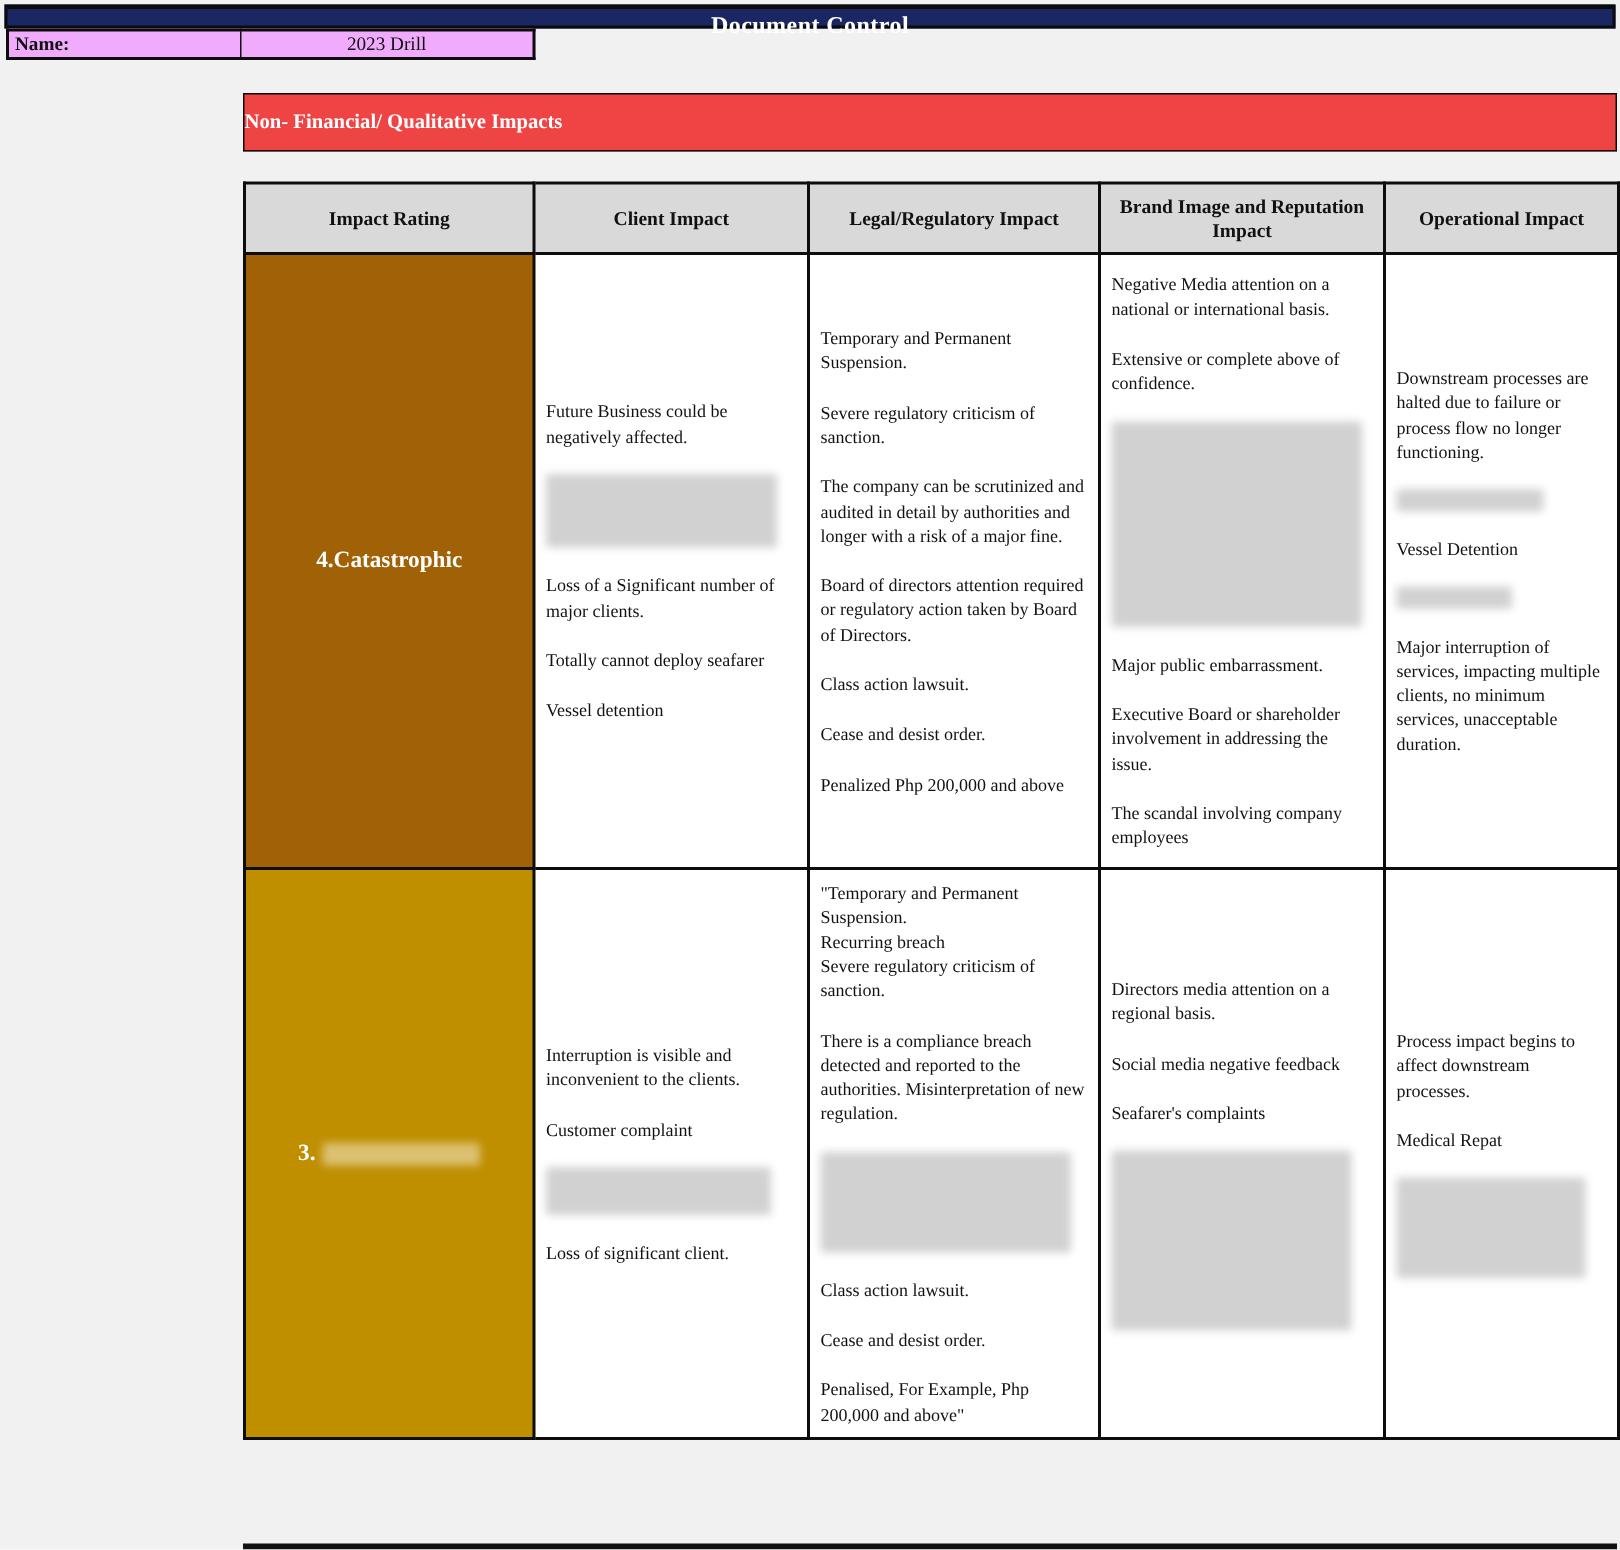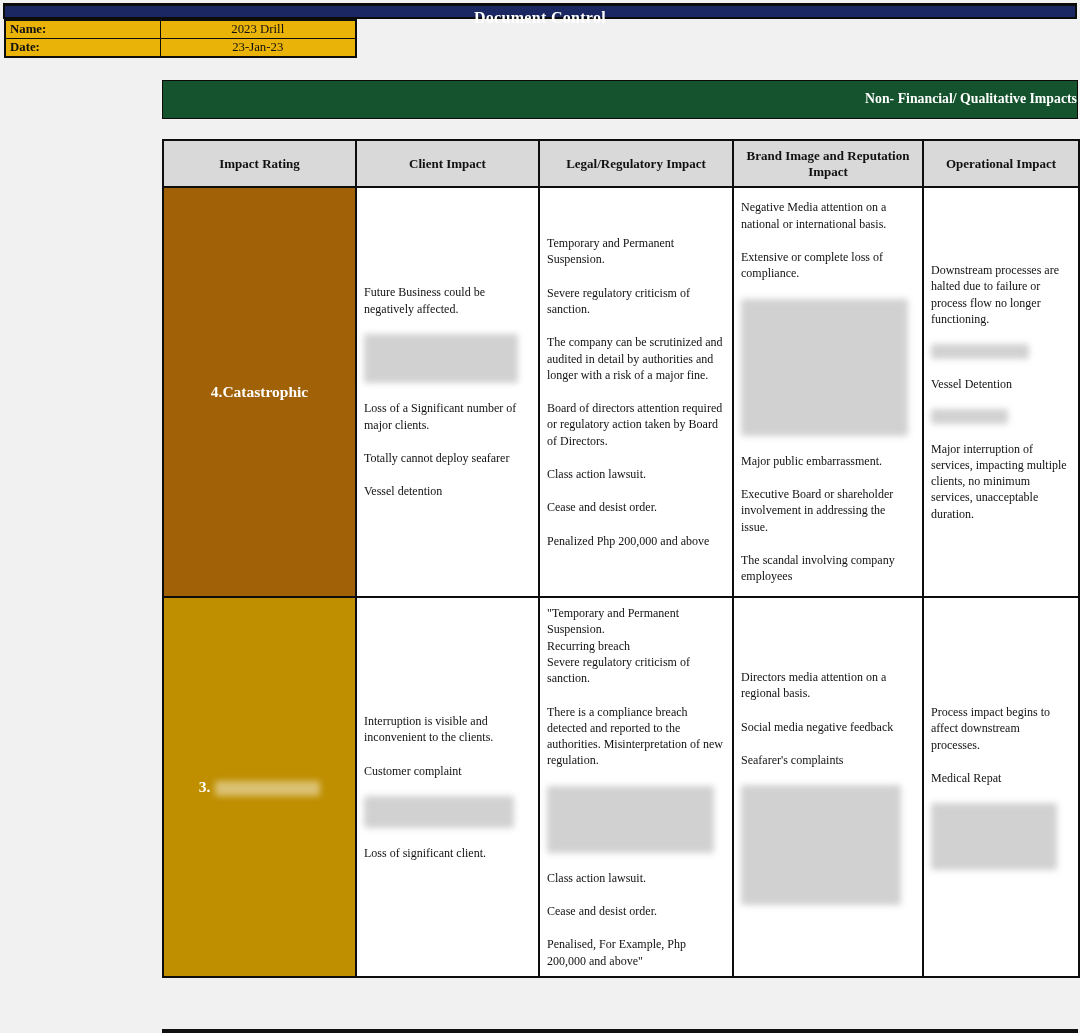--- a/index.html
+++ b/index.html
@@ -23,47 +23,47 @@
     text-align:center;
     line-height:23px;
     letter-spacing:.3px;
   }
   
   .doc-table {
     border-collapse:collapse;
     margin-left:4px;
     width:351px;
     table-layout:fixed;
-    background:#eab308;
+    background:#f0abfc;
     padding-left:16px;
   }
   .doc-table td {
     border:1.6px solid #0d0d0d;
     font-size:12.8px;
     padding:1px 4px;
     vertical-align:middle;
   }
   .doc-table { border:2.5px solid #0d0d0d; }
   .doc-table col.c1 { width:155px; }
   .doc-table col.c2 { width:196px; }
   .doc-table td.lbl { font-weight:bold; }
   .doc-table td.val { text-align:center; }
   .doc-table tr.r1 td, .doc-table tr.r3 td, .doc-table tr.r4 td { height:18px; }
   .doc-table tr.r2 td { height:35px; }
   
   .section-banner {
     margin:22px 0 0 162px;
     width:916px;
     height:39px;
-    background:#14532d;
+    background:#ef4444;
     border:1.5px solid #0b0b0b;
     color:#fff;
     font-weight:bold;
     font-size:13.8px;
-    text-align:right;
+    text-align:left;
     line-height:36px;
   }
   
   .impacts {
     margin:20px 0 0 162px;
     width:916px;
     border-collapse:collapse;
     table-layout:fixed;
     background:#fff;
   }
@@ -124,24 +124,20 @@
 
 <table class="doc-table">
   <colgroup>
       <col class="c1">
       <col class="c2">
     </colgroup>
   <tbody>
     <tr class="r1">
       <td class="lbl">Name:</td>
       <td class="val">2023 Drill</td>
-    </tr>
-    <tr class="r3">
-      <td class="lbl">Date:</td>
-      <td class="val">23-Jan-23</td>
     </tr>
   </tbody>
 </table>
 
 <div class="section-banner">Non- Financial/ Qualitative Impacts</div>
 
 <table class="impacts">
   <colgroup>
     <col style="width:193px">
       <col style="width:183px">
@@ -172,21 +168,21 @@
           <div class="cellpara">Temporary and Permanent Suspension.</div>
           <div class="cellpara">Severe regulatory criticism of sanction.</div>
           <div class="cellpara">The company can be scrutinized and audited in detail by authorities and longer with a risk of a major fine.</div>
           <div class="cellpara">Board of directors attention required or regulatory action taken by Board of Directors.</div>
           <div class="cellpara">Class action lawsuit.</div>
           <div class="cellpara">Cease and desist order.</div>
           <div class="cellpara">Penalized Php 200,000 and above</div>
         </td>
         <td>
           <div class="cellpara">Negative Media attention on a national or international basis.</div>
-          <div class="cellpara">Extensive or complete loss of compliance.</div>
+          <div class="cellpara">Extensive or complete above of confidence.</div>
           <div class="cellpara redacted" style="height: 137px; width: 96%;"></div>
           <div class="cellpara">Major public embarrassment.</div>
           <div class="cellpara">Executive Board or shareholder involvement in addressing the issue.</div>
           <div class="cellpara">The scandal involving company employees</div>
         </td>
         <td>
           <div class="cellpara">Downstream processes are halted due to failure or process flow no longer functioning.</div>
           <div class="cellpara redacted" style="height: 14.5px; width: 70%;"></div>
           <div class="cellpara">Vessel Detention</div>
           <div class="cellpara redacted" style="height: 14.5px; width: 55%;"></div>

